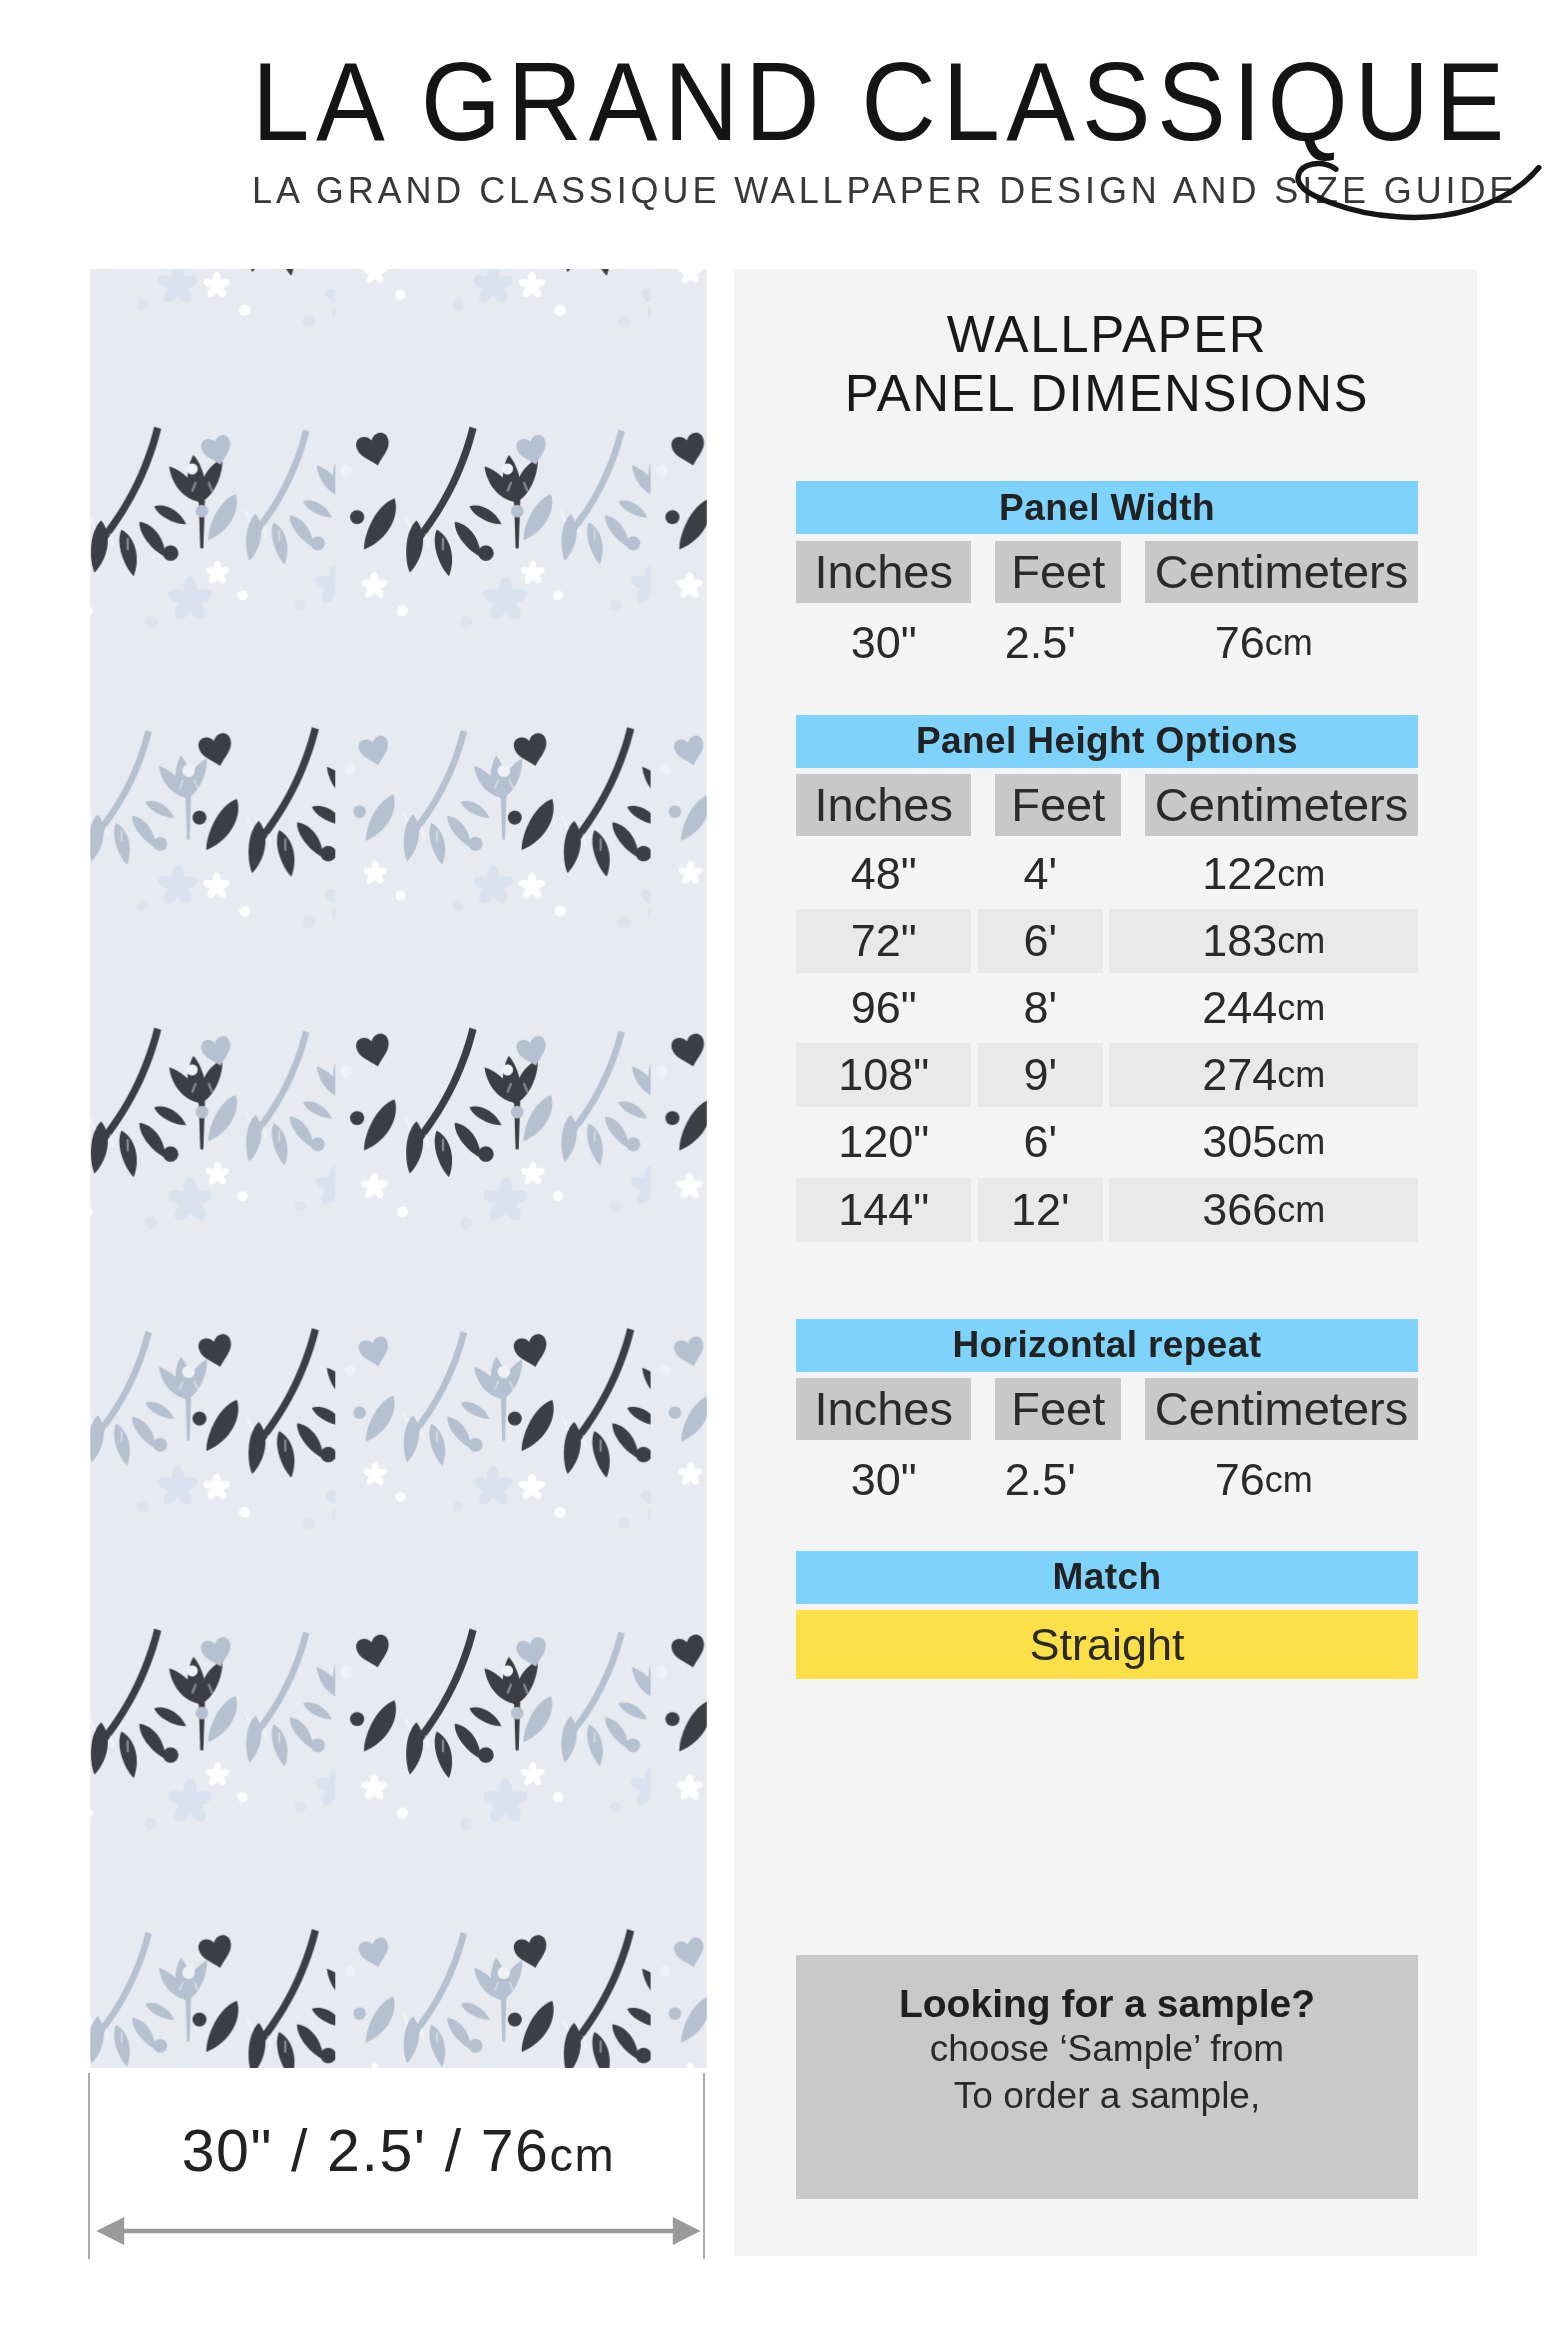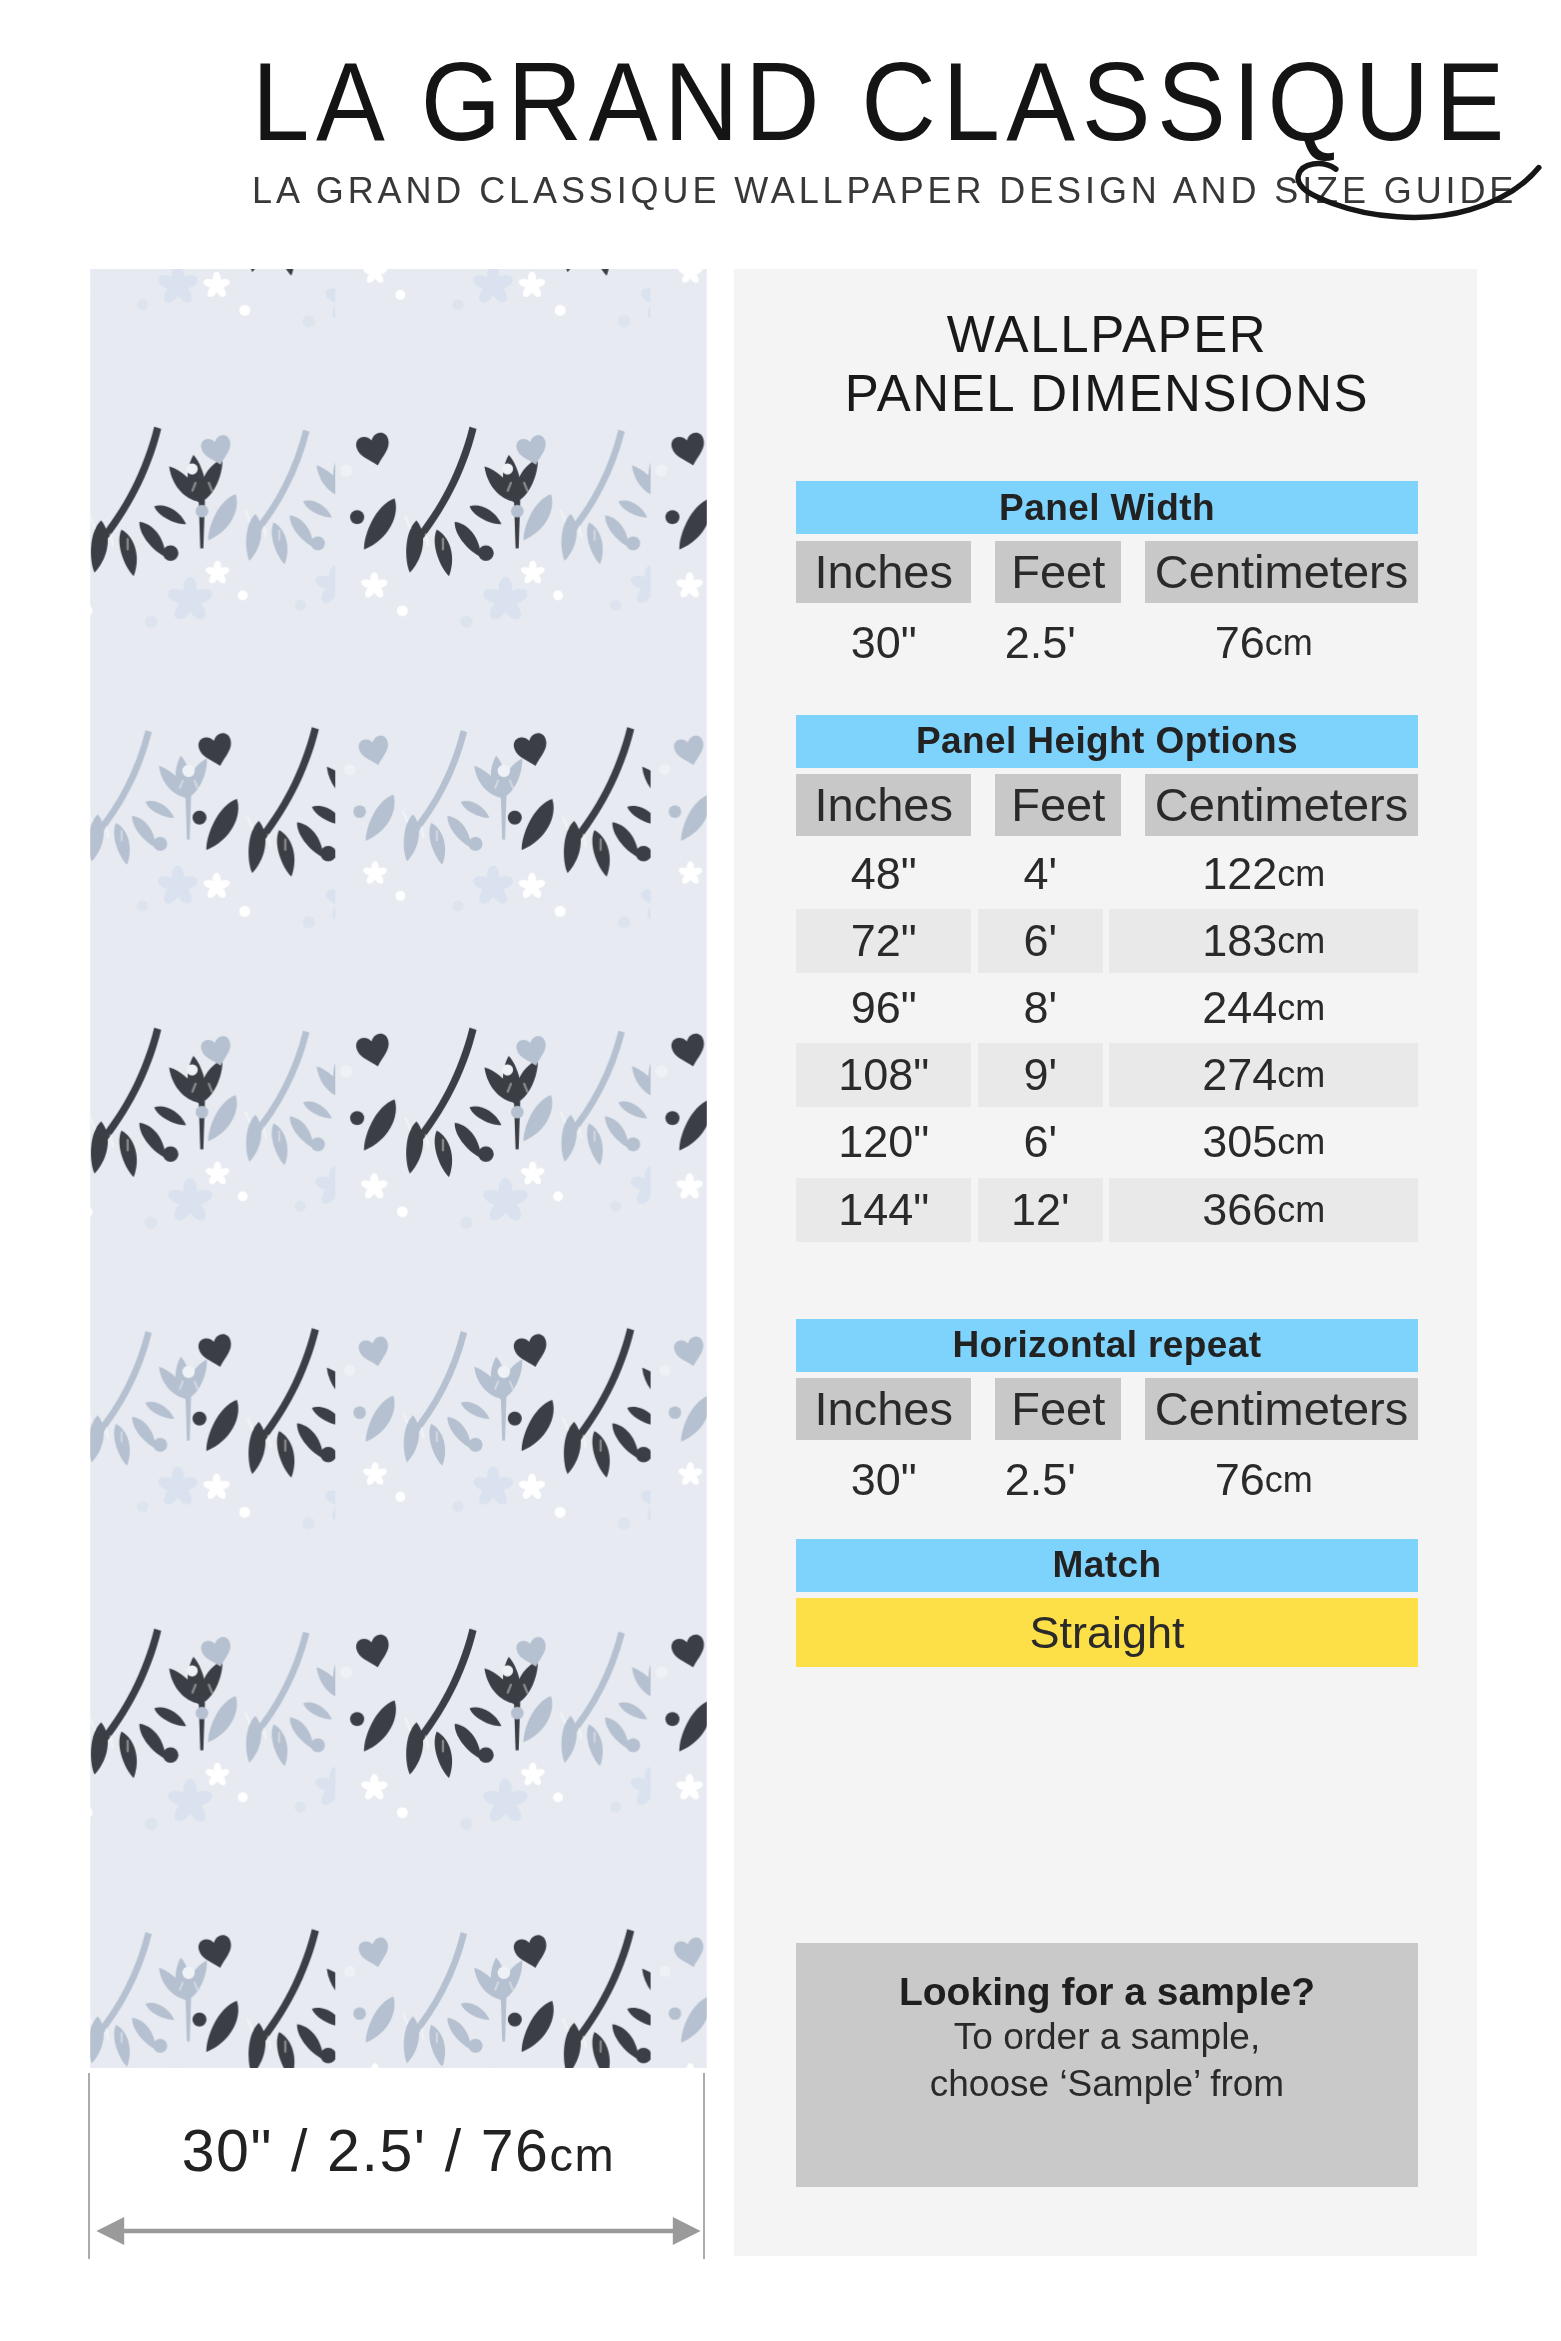--- a/index.html
+++ b/index.html
@@ -56,21 +56,21 @@
   .c-in{flex:0 0 28.2%;}
   .c-ft{flex:0 0 20.2%;}
   .c-cm{flex:1 1 auto;}
   .rows{margin-top:6.2px;}
   .trow{display:flex;gap:6.2px;height:64px;margin-bottom:3.1px;}
   .trow .cell{font-size:45px;font-weight:300;}
   .trow.alt .cell{background:#e9e9e9;}
   .rows.single .trow{height:69px;}
   .unit{font-size:36px;font-weight:300;}
   .tbl-hr{margin-top:77px;}
-  .tbl-match{margin-top:24px;}
+  .tbl-match{margin-top:36px;}
   .match-row{
     margin-top:6.2px;height:69px;background:#fde047;display:flex;align-items:center;
     justify-content:center;font-size:45px;font-weight:300;color:#2a2a2a;
   }
   
   .sample{
     margin-top:276px;background:#c9c9c9;height:244px;box-sizing:border-box;
     padding-top:26.5px;text-align:center;
   }
   .sample .s-head{font-size:39px;font-weight:700;color:#1f1f1f;}
@@ -265,18 +265,18 @@
   </div>
 
   <div class="tbl tbl-match">
     <div class="bar">Match</div>
     <div class="match-row">Straight</div>
   </div>
 
   <div class="sample">
     <div class="s-head">Looking for a sample?</div>
     <div class="s-body">
+        <div class="s-line">choose ‘Sample’ from</div>
         <div class="s-line">To order a sample,</div>
-        <div class="s-line">choose ‘Sample’ from</div>
       </div>
   </div>
 </aside>
 
 
 </body></html>

